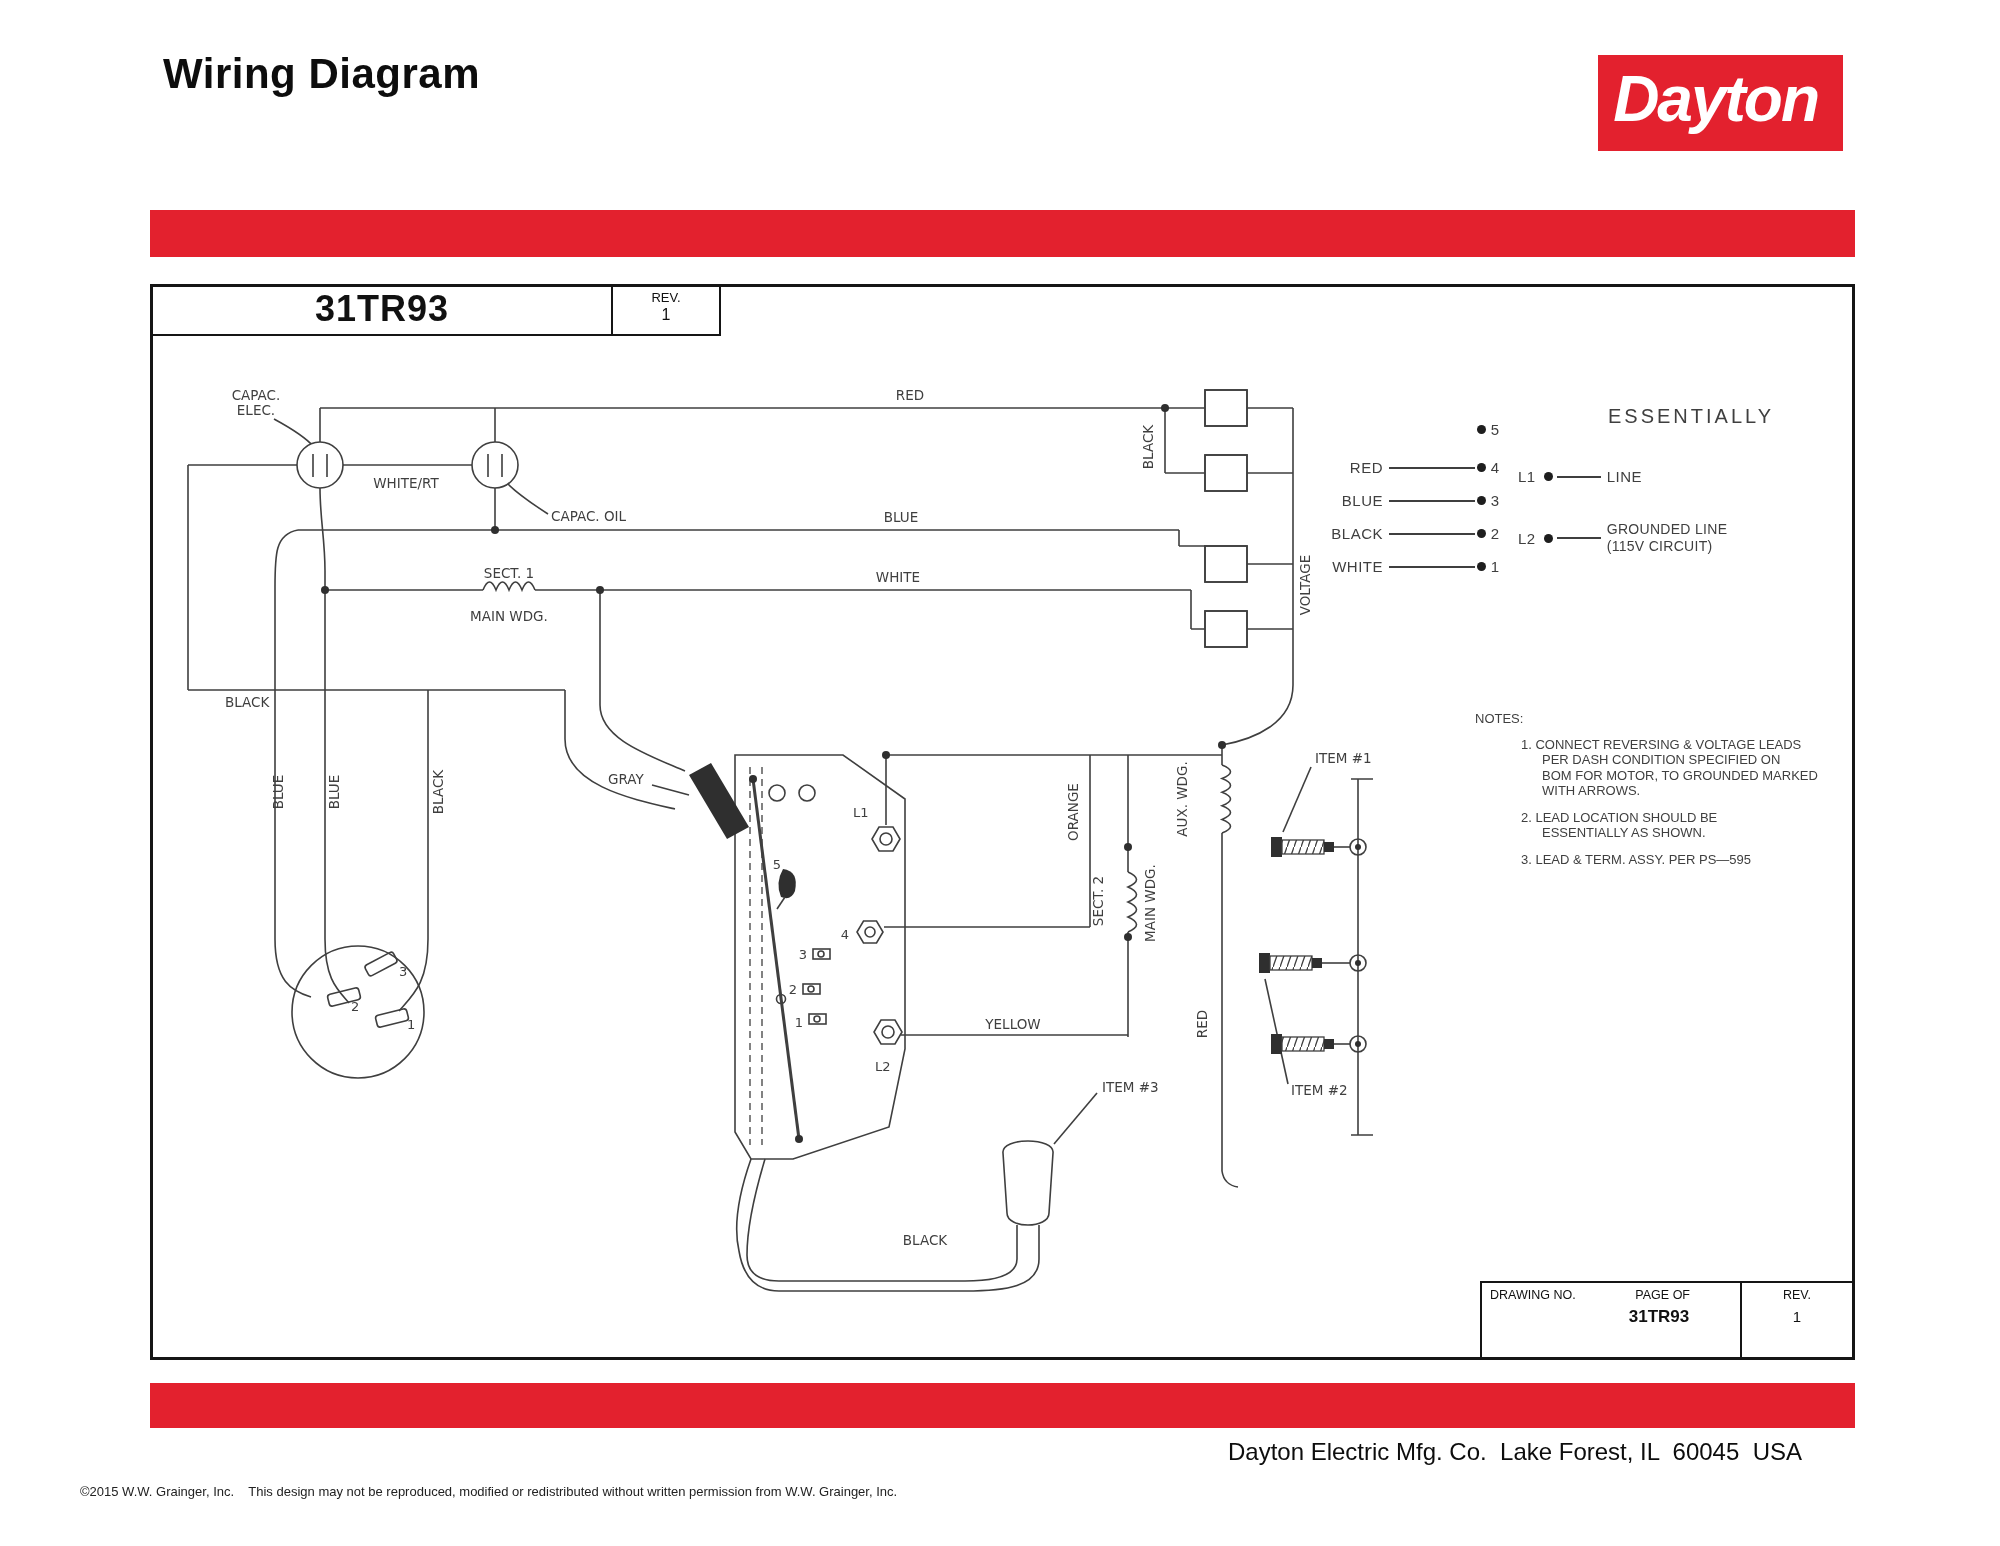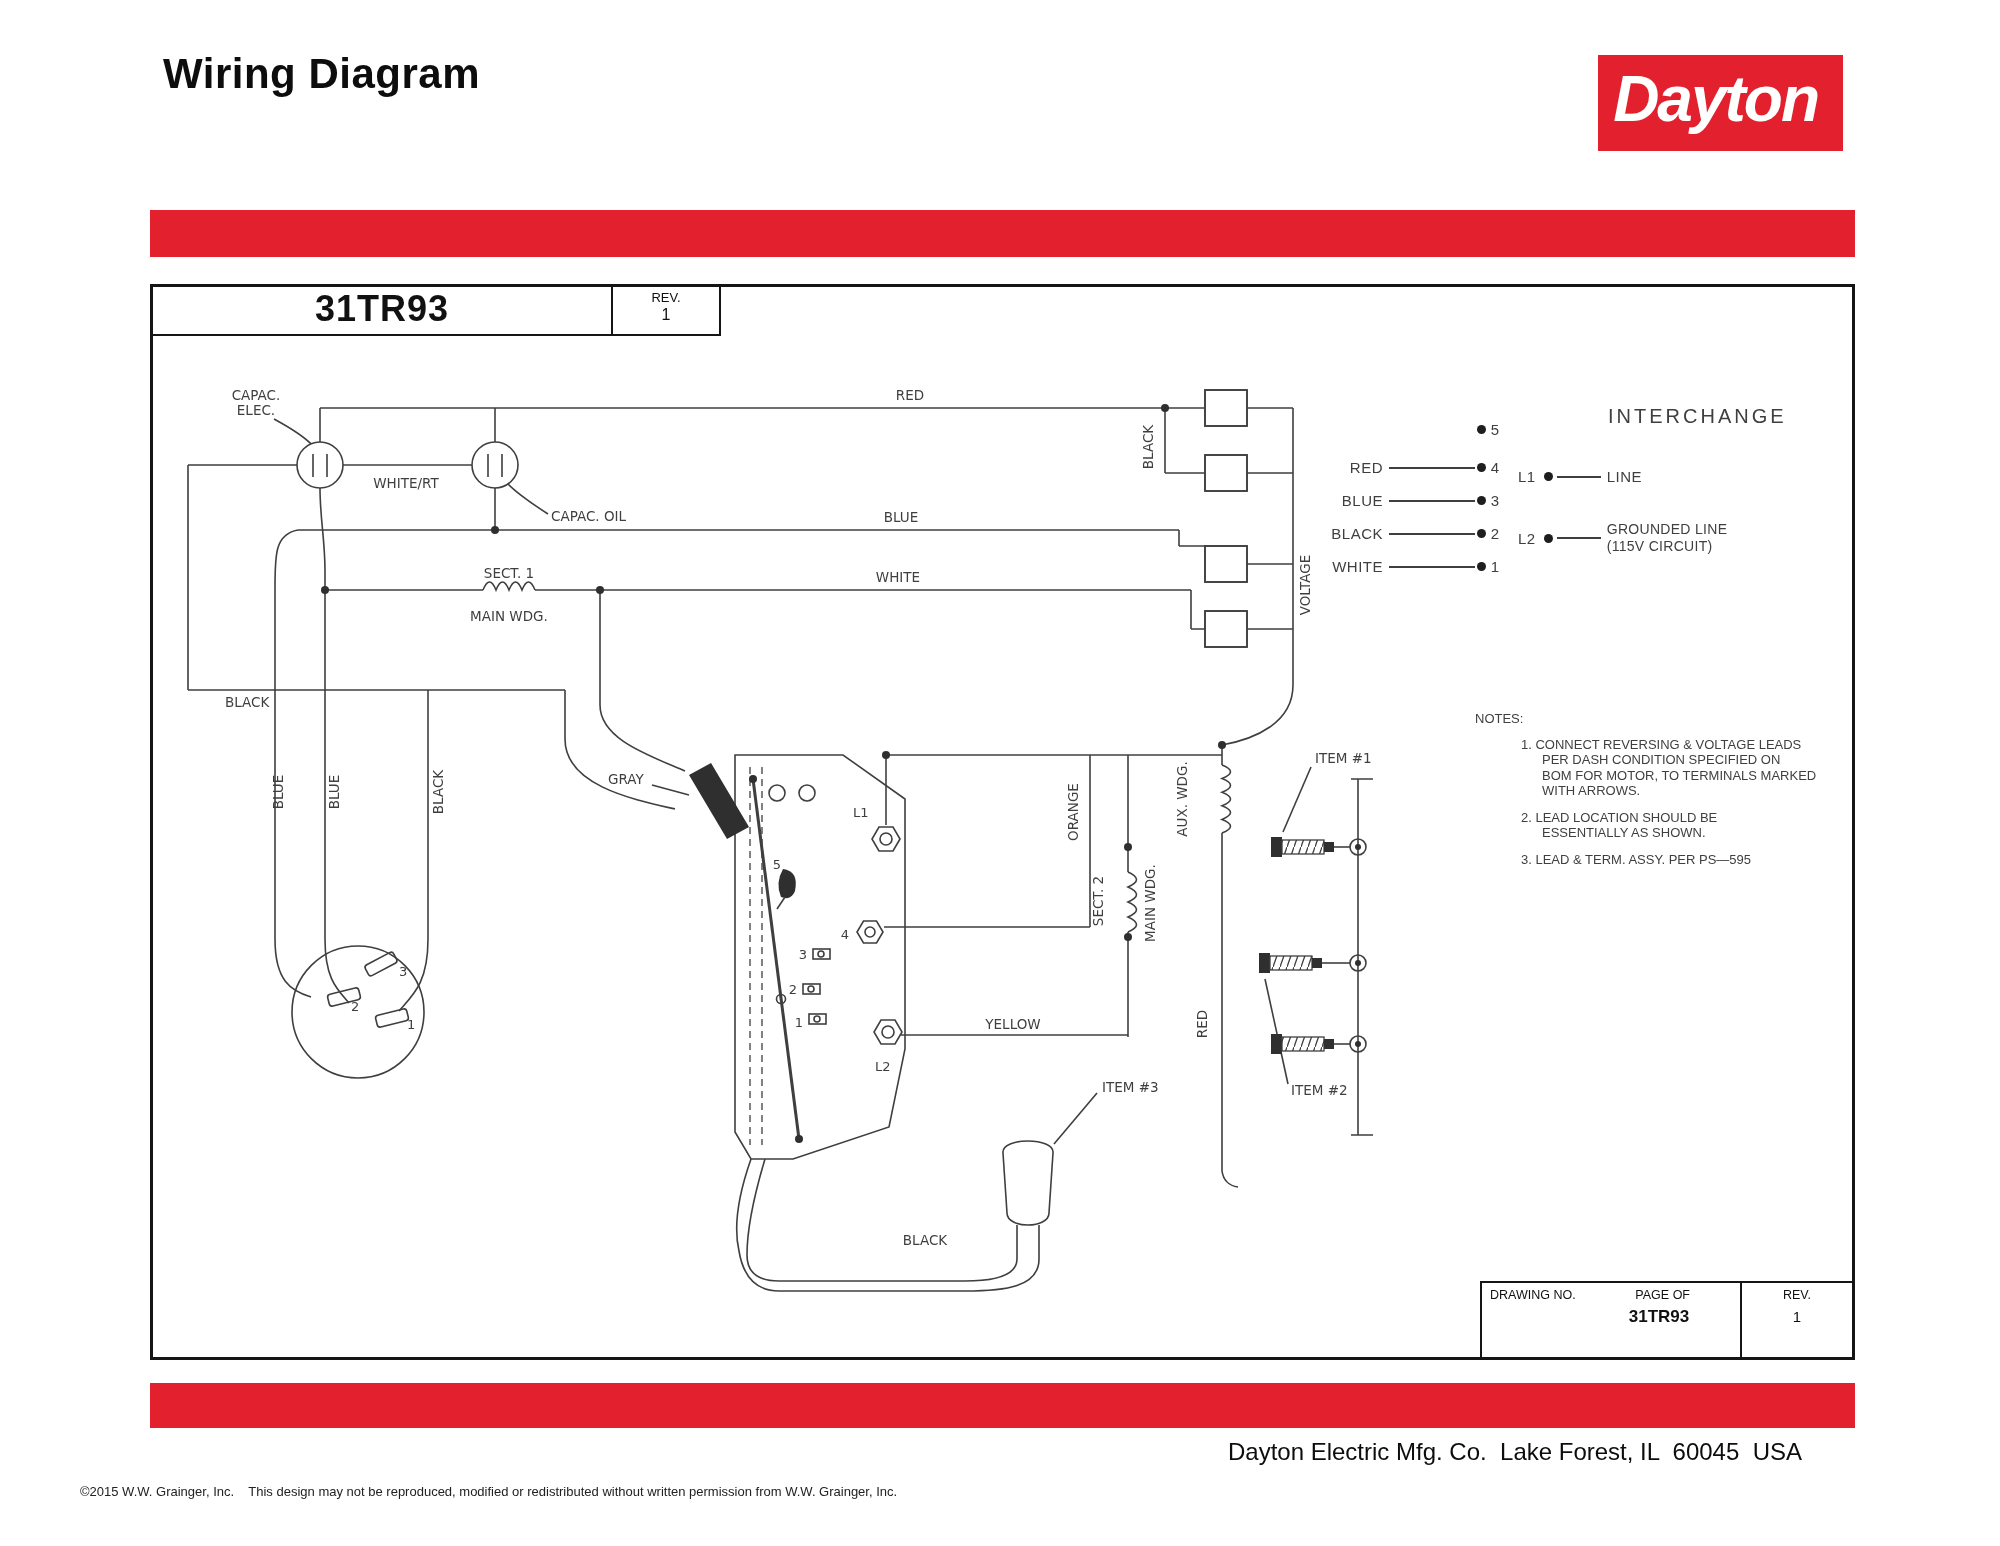--- a/index.html
+++ b/index.html
@@ -295,21 +295,21 @@
     </svg>
 
     <div class="model-block">
       <div class="model-no">31TR93</div>
       <div class="model-rev">
         <div>REV.</div>
         <div class="rev-value">1</div>
       </div>
     </div>
 
-    <div class="conn-title">INTERCHANGE</div>
+    <div class="conn-title">ESSENTIALLY</div>
 
     <div class="conn-list">
       <div class="conn-row">
         <span class="conn-wire hidden-cell"></span>
         <span class="conn-line hidden-cell"></span>
         <span class="conn-dot"></span>
         <span class="conn-num">5</span>
       </div>
       <div class="conn-row">
         <span class="conn-wire">RED</span>
@@ -353,21 +353,21 @@
         <span>(115V CIRCUIT)</span>
       </span>
     </div>
 
 
     <div class="notes">
       <div class="notes-title">NOTES:</div>
       <div class="note-item">
           <div>1. CONNECT REVERSING &amp; VOLTAGE LEADS</div>
           <div>PER DASH CONDITION SPECIFIED ON</div>
-          <div>BOM FOR MOTOR, TO TERMINALS MARKED</div>
+          <div>BOM FOR MOTOR, TO GROUNDED MARKED</div>
           <div>WITH ARROWS.</div>
         </div>
       <div class="note-item">
           <div>2. LEAD LOCATION SHOULD BE</div>
           <div>ESSENTIALLY AS SHOWN.</div>
         </div>
       <div class="note-item">
           <div>3. LEAD &amp; TERM. ASSY. PER PS—595</div>
         </div>
     </div>

